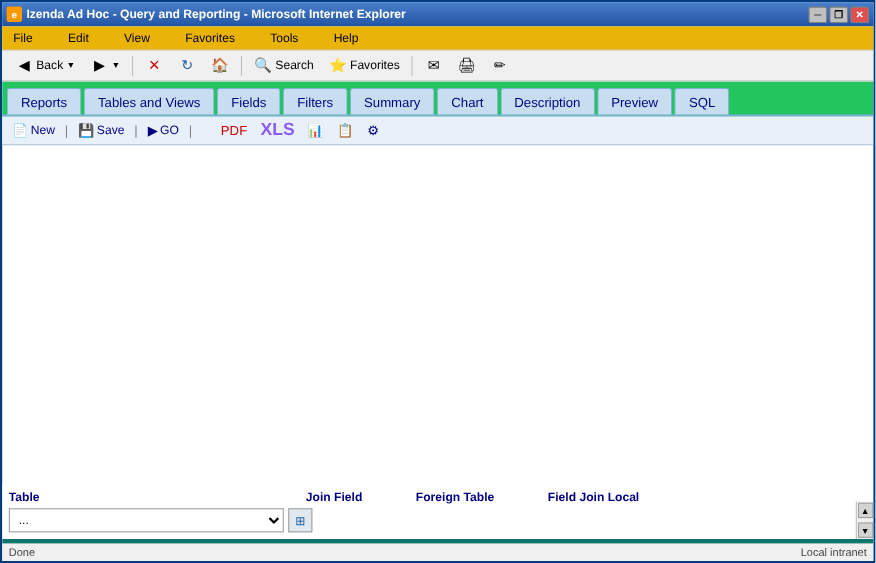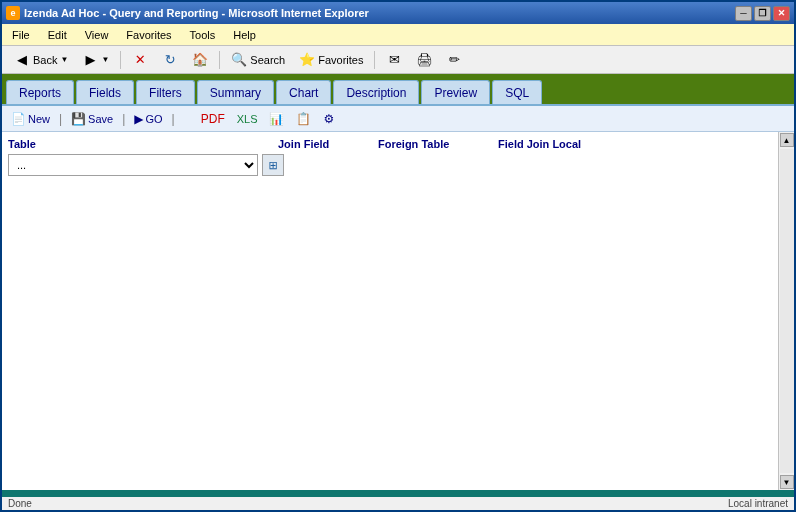--- a/index.html
+++ b/index.html
@@ -64,40 +64,40 @@
       justify-content: center;
       font-size: 9px;
       cursor: pointer;
       border-radius: 2px;
       color: #000;
     }
     .win-btn.close { background: #e05050; color: white; }
 
     
     .menu-bar {
-      background: #fef9c3;
+      background: #eab308;
       height: 22px;
       border-bottom: 1px solid #c0c0c0;
       display: flex;
       align-items: center;
       padding: 0 4px;
-      gap: 6px;
+      gap: 20px;
     }
     .menu-item {
       padding: 2px 6px;
       font-size: 11px;
       cursor: pointer;
       height: 20px;
       display: flex;
       align-items: center;
     }
 
     
     .tabs-row {
-      background: #4d7c0f;
+      background: #22c55e;
       display: flex;
       align-items: flex-end;
       padding: 4px 4px 0 4px;
       border-bottom: 2px solid #7bafd4;
       height: 32px;
     }
     .tab {
       padding: 3px 12px;
       background: #c8ddf0;
       border: 1px solid #7bafd4;
@@ -228,21 +228,21 @@
     .ie-sep {
       width: 1px;
       height: 18px;
       background: #c0c0c0;
       margin: 0 3px;
     }
 
     .bottom-bar {
       height: 20px;
       background: #f0f0f0;
-      border-top: 7px solid #0f766e;
+      border-top: 4px solid #0f766e;
       display: flex;
       align-items: center;
       padding: 0 6px;
       font-size: 10px;
       color: #444;
       justify-content: space-between;
     }
 
     .scrollbar-v {
       width: 16px;
@@ -338,20 +338,23 @@
     </div>
   </div>
 
   <div style="flex:1; display:flex; flex-direction:column; overflow:hidden;">
 
     <div class="tabs-row">
       <div class="tab">
         <span>Reports</span>
       </div>
       <div class="tab">
+        <span>Tables and Views</span>
+      </div>
+      <div class="tab">
         <span>Fields</span>
       </div>
       <div class="tab">
         <span>Filters</span>
       </div>
       <div class="tab">
         <span>Summary</span>
       </div>
       <div class="tab">
         <span>Chart</span>
@@ -382,34 +385,34 @@
       <button class="action-btn">
         <span style="font-size:12px;">▶</span>
         <span>GO</span>
       </button>
       <span class="action-sep">|</span>
 
       <button class="action-btn">
         <span style="color:#cc0000; font-size:12px;margin-left:17px;">PDF</span>
       </button>
       <button class="action-btn">
-        <span style="color:#15803d; font-size:11px;">XLS</span>
+        <span style="color:#8b5cf6; font-size:16px;font-weight:bold;">XLS</span>
       </button>
       <button class="action-btn">
         <span style="font-size:12px;">📊</span>
       </button>
       <button class="action-btn">
         <span style="font-size:12px;">📋</span>
       </button>
       <button class="action-btn">
         <span style="font-size:12px;">⚙</span>
       </button>
     </div>
 
-    <div style="flex:1; display:flex; overflow:hidden;">
+    <div style="flex:1; display:flex; overflow:hidden;align-items:flex-end;">
 
       <div class="content" style="flex:1;">
         <div class="joins-area">
 
           <div class="joins-header">
             <div class="joins-header-col">Table</div>
             <div class="joins-header-col">Join Field</div>
             <div class="joins-header-col">Foreign Table</div>
             <div class="joins-header-col">Field Join Local</div>
           </div>

